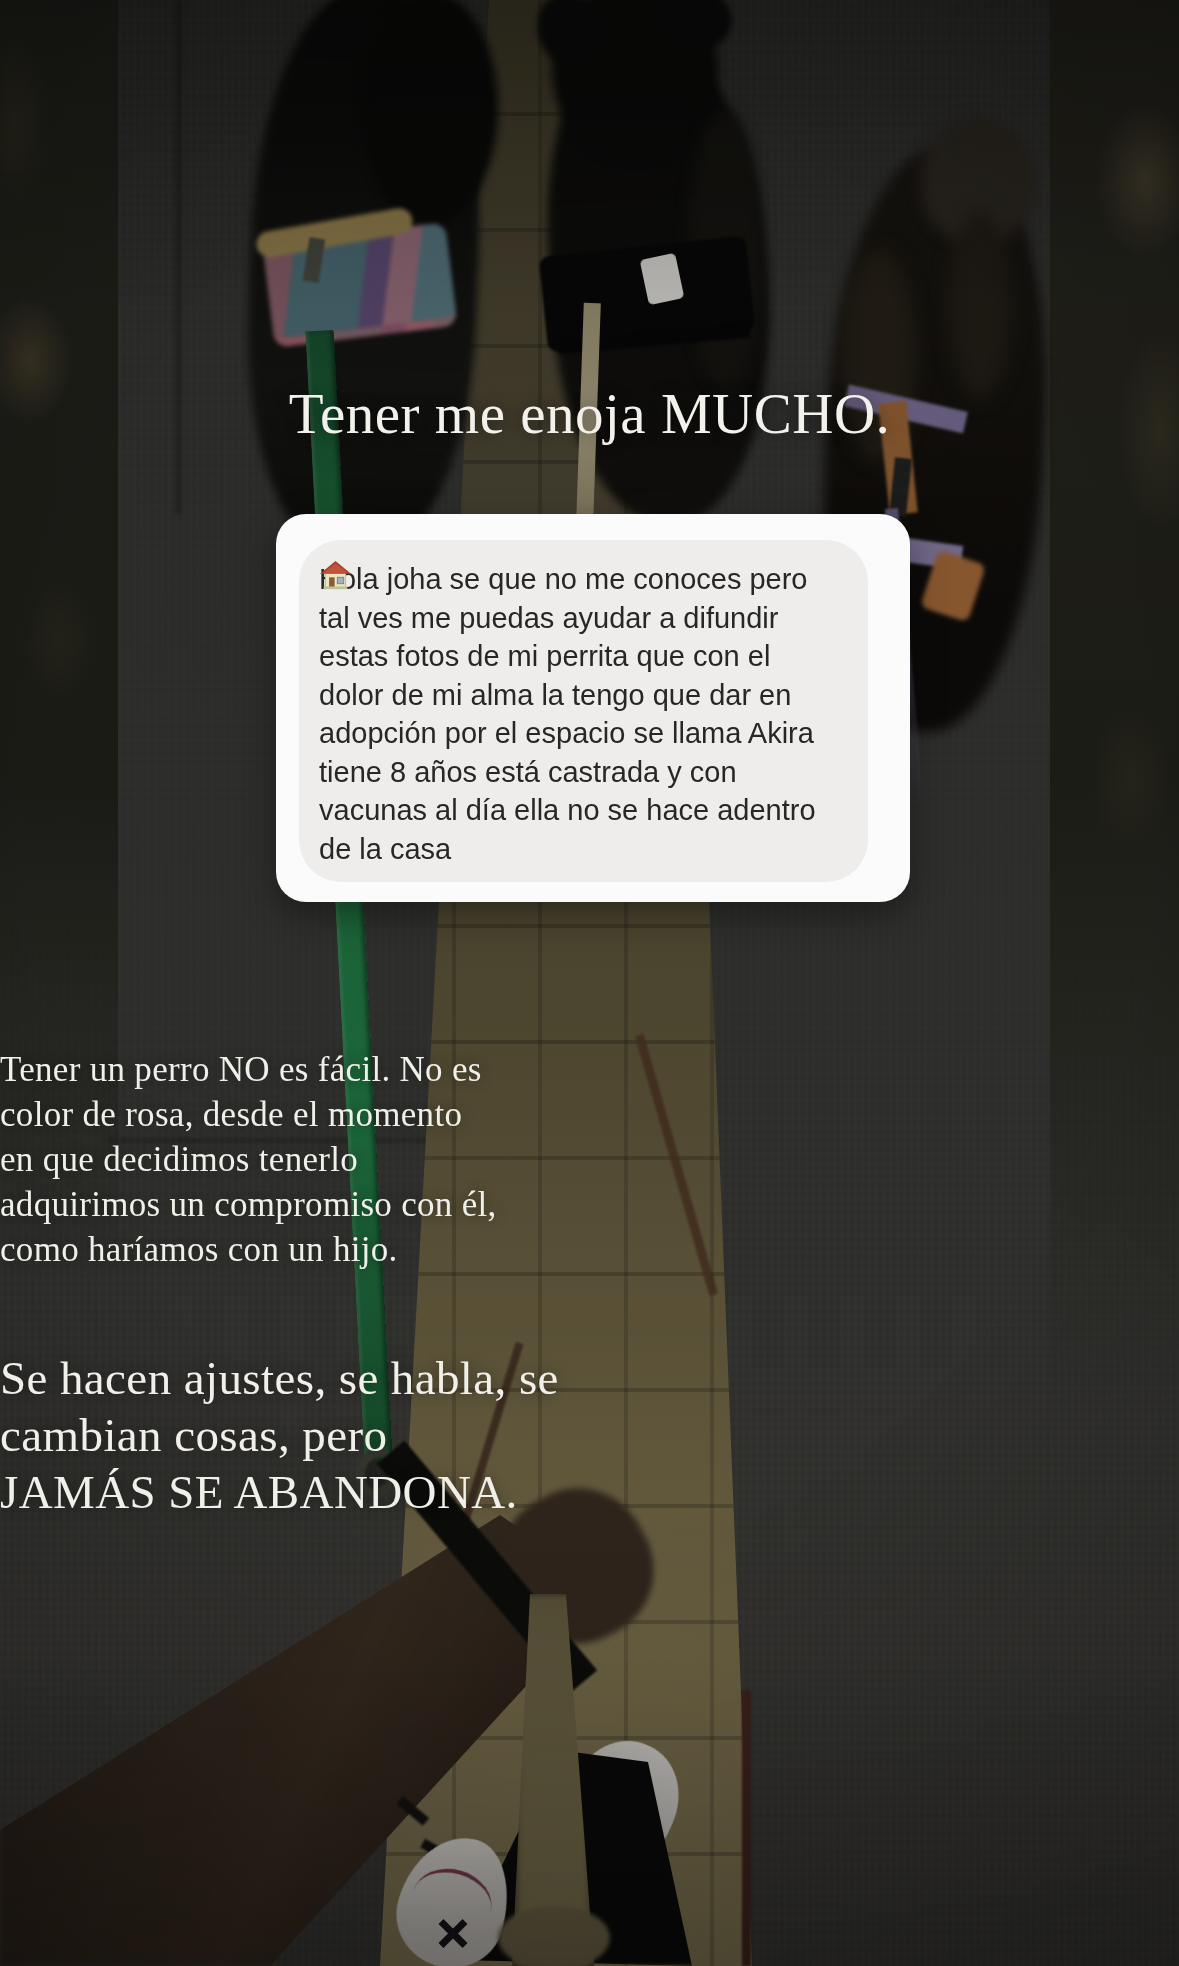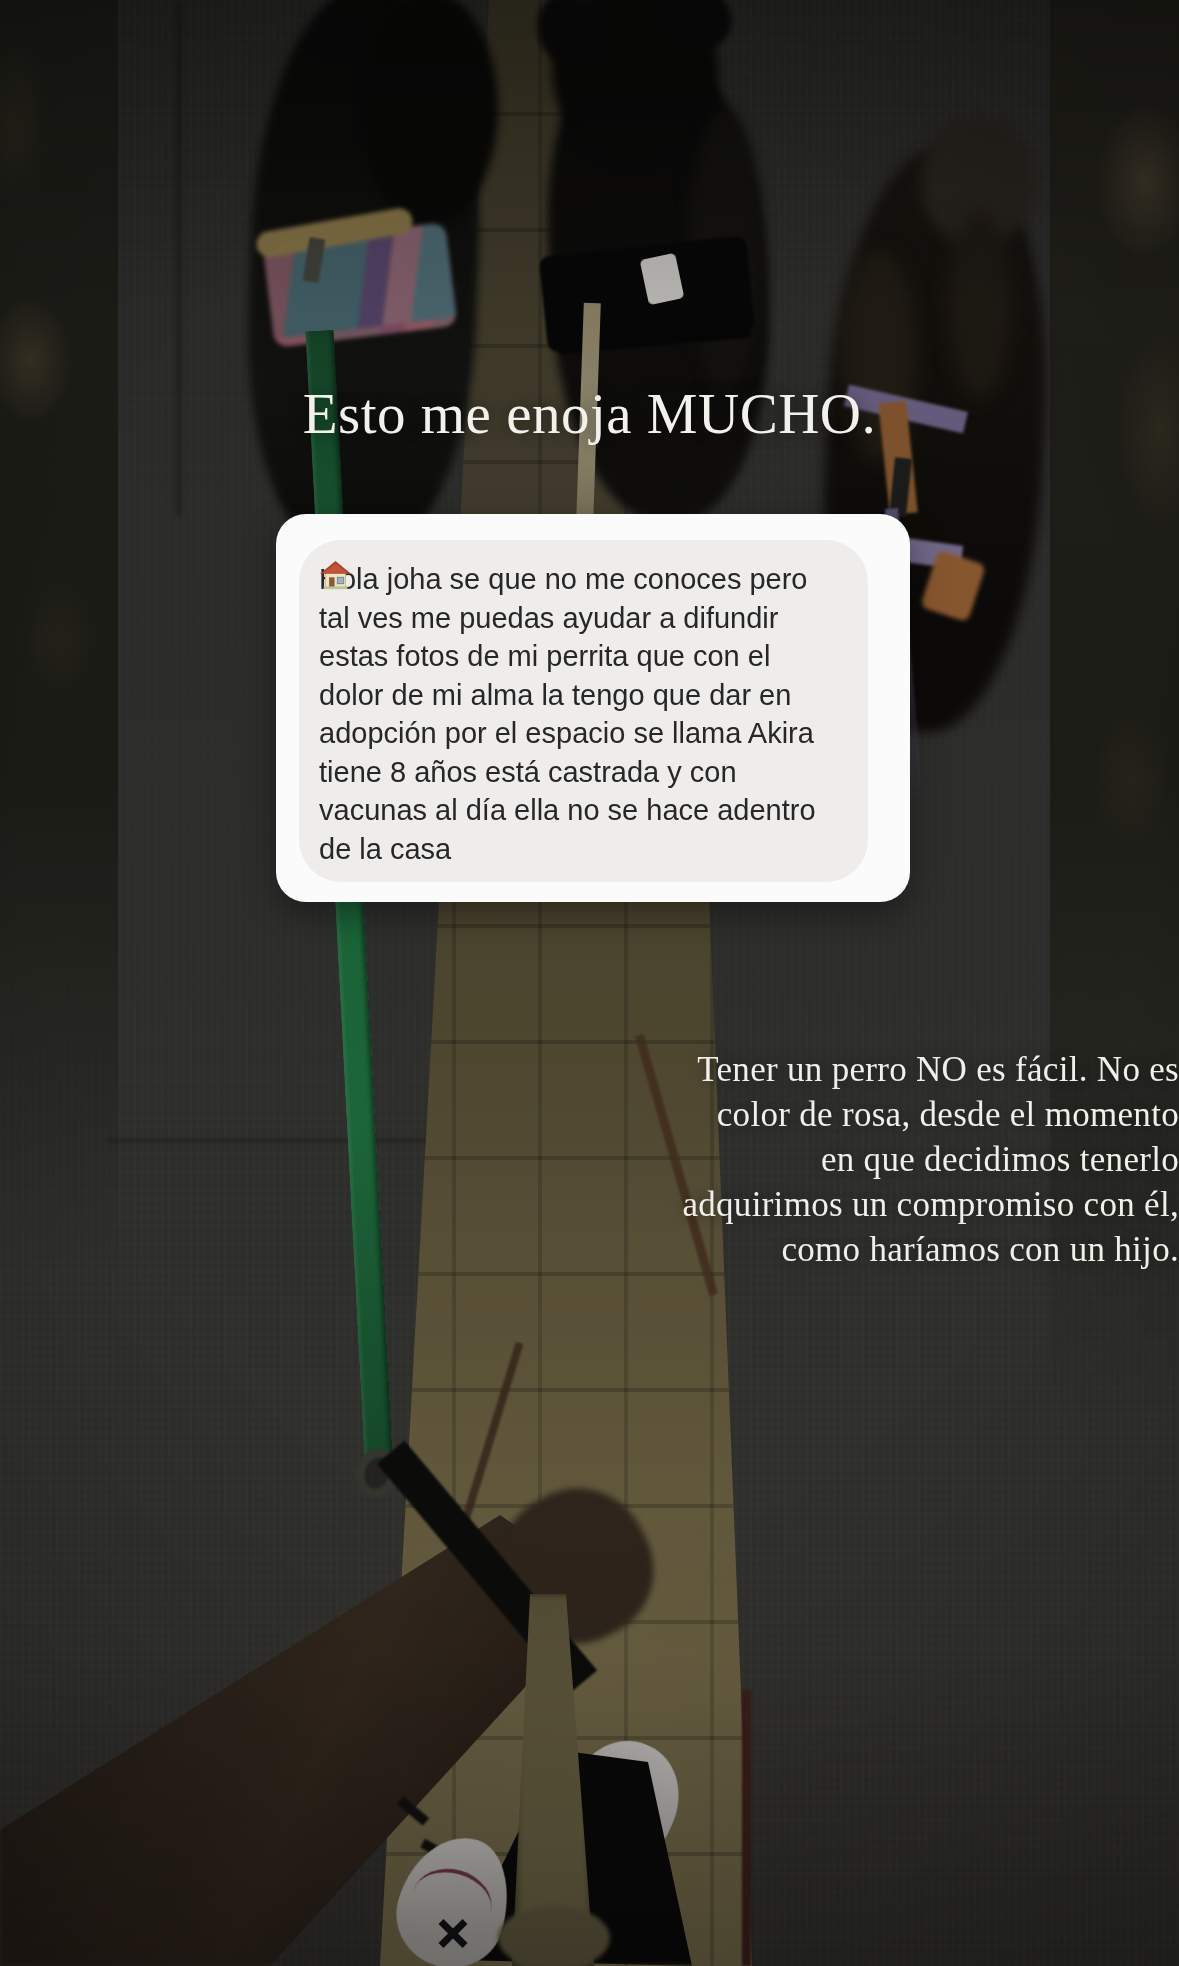--- a/index.html
+++ b/index.html
@@ -126,21 +126,21 @@
     background:
       radial-gradient(120% 92% at 50% 42%,rgba(0,0,0,0) 38%,rgba(0,0,0,.4) 100%),
       linear-gradient(180deg,rgba(0,0,0,.28) 0%,rgba(0,0,0,0) 16%,rgba(0,0,0,0) 84%,rgba(0,0,0,.24) 100%),
       rgba(6,6,6,.1);}
 
   
   .story-title{
     left:0;top:382px;width:1179px;text-align:center;
     font-size:57px;line-height:64px;color:#f3f1ec;letter-spacing:.5px;
     text-shadow:0 0 16px rgba(0,0,0,.45);white-space:pre-line;}
-  .serif-para{left:0;width:1179px;text-align:right;color:#f1efe9;
+  .serif-para{left:0;width:1179px;text-align:left;color:#f1efe9;
     text-shadow:0 0 14px rgba(0,0,0,.4);white-space:pre-line;}
   .para-1{top:1047px;font-size:35px;line-height:45px;letter-spacing:.3px;}
   .para-2{top:1350px;font-size:47px;line-height:57px;letter-spacing:.4px;}
   .para-3{top:1679px;font-size:35px;line-height:46px;letter-spacing:.3px;}
 
   .dm-card{left:276px;top:514px;width:634px;height:388px;border-radius:30px;background:#fbfbfb;
     box-shadow:0 12px 34px rgba(0,0,0,.38);}
   .dm-bubble{left:23px;top:26px;width:569px;height:342px;border-radius:42px;background:#eeedeb;
     padding:20px 20px 14px 20px;overflow:hidden;}
   .dm-text{position:static;display:inline;font-family:"Liberation Sans",sans-serif;
@@ -201,21 +201,21 @@
     <div class="sneaker-upper"></div>
     <div class="sneaker-toe"></div>
     <div class="shoe-x1"></div>
     <div class="shoe-x2"></div>
     <div class="olive-strap"></div>
     <div class="olive-nub"></div>
 
     <div class="vignette"></div>
   </div>
 
-  <div class="story-title">Esto me enoja MUCHO.</div>
+  <div class="story-title">Tener me enoja MUCHO.</div>
 
   <div class="dm-card">
     <div class="dm-bubble">
       <span class="dm-text">Hola joha se que no me conoces pero
 tal ves me puedas ayudar a difundir
 estas fotos de mi perrita que con el
 dolor de mi alma la tengo que dar en
 adopción por el espacio se llama Akira
 tiene 8 años está castrada y con
 vacunas al día ella no se hace adentro
@@ -229,14 +229,17 @@
         <rect x="5" y="29" width="26" height="3" fill="#b8c49a"></rect>
       </svg>
     </div>
   </div>
 
   <div class="serif-para para-1">Tener un perro NO es fácil. No es
 color de rosa, desde el momento
 en que decidimos tenerlo
 adquirimos un compromiso con él,
 como haríamos con un hijo.</div>
+  <div class="serif-para para-2">Se hacen ajustes, se habla, se
+cambian cosas, pero
+JAMÁS SE ABANDONA.</div>
 
 </div>
 
 </body></html>

